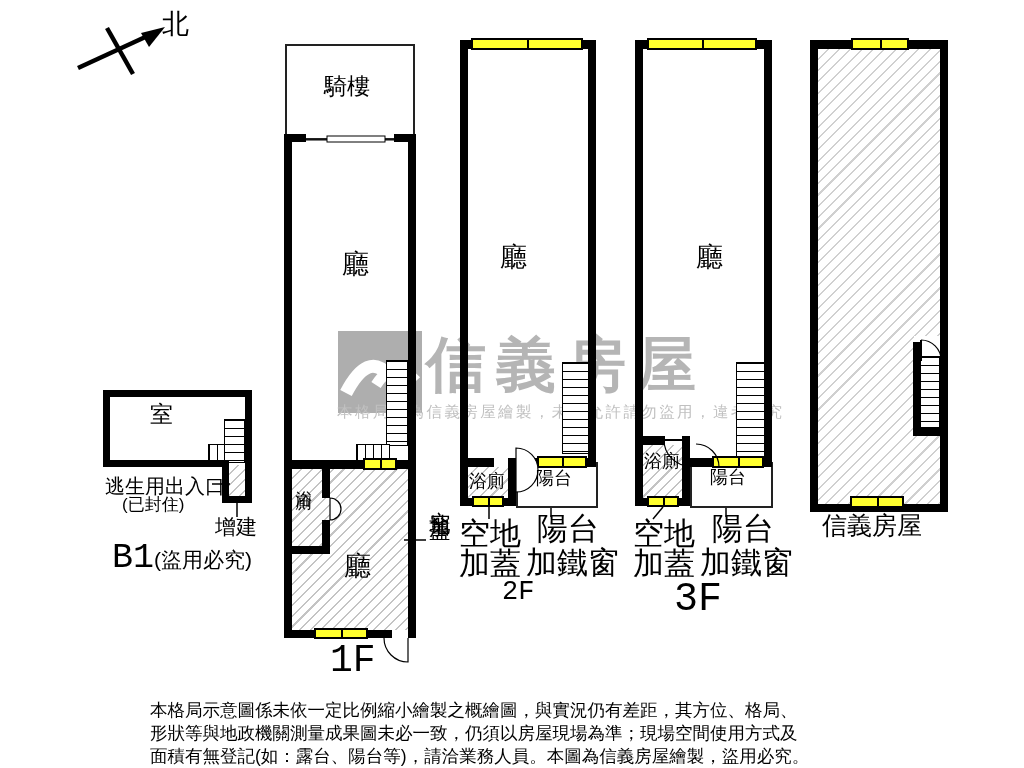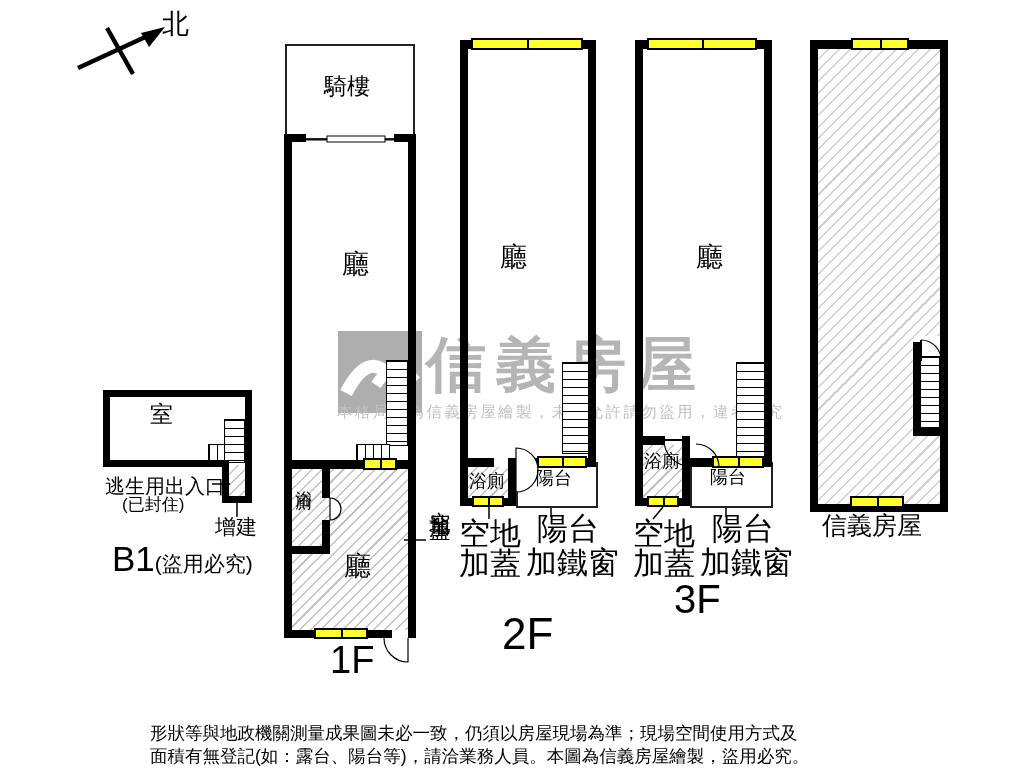--- a/index.html
+++ b/index.html
@@ -17,21 +17,21 @@
   .wd{position:absolute;left:50%;top:-2px;bottom:-2px;width:2px;background:#000}
   
   .st{position:absolute;z-index:2;background-color:#fff;border:1px solid #000;box-sizing:border-box}
   .sth{background-image:repeating-linear-gradient(to bottom,#000 0 1.5px,rgba(0,0,0,0) 1.5px 8px)}
   .stv{background-image:repeating-linear-gradient(to right,#000 0 1.5px,rgba(0,0,0,0) 1.5px 8px)}
   .wp{position:absolute;z-index:2;background:#fff}
   
   .thinbox{position:absolute;z-index:2;border:2px solid #222;box-sizing:border-box}
   
   .lbl{position:absolute;z-index:6;white-space:nowrap;line-height:1.08}
-  .flr{font-family:Liberation Sans, sans-serif}
+  .flr{font-family:Liberation Mono, monospace}
   .vt{writing-mode:vertical-rl;text-orientation:upright}
   .note{font-size:31px}
   
   .wm{position:absolute;z-index:0;color:#b5b5b5}
   #overlay{position:absolute;left:0;top:0;z-index:5;pointer-events:none}
   #compass{position:absolute;left:60px;top:8px;z-index:6}
   .disc{position:absolute;left:150px;z-index:6;font-size:17.5px;line-height:23.5px;white-space:nowrap}
 </style>
 </head>
 <body>
@@ -122,21 +122,21 @@
       <i class="wd"></i>
     </div>
 
   <div class="lbl" style="left:500px;top:243px;font-size:27px">廳</div>
   <div class="lbl" style="left:469px;top:472px;font-size:18px">浴廁</div>
   <div class="lbl" style="left:536px;top:469px;font-size:18px">陽台</div>
   <div class="lbl note" style="left:459px;top:517px">空地</div>
   <div class="lbl note" style="left:459px;top:547px">加蓋</div>
   <div class="lbl note" style="left:537px;top:512px">陽台</div>
   <div class="lbl note" style="left:526px;top:546px">加鐵窗</div>
-  <div class="lbl flr" style="left:502px;top:610px;font-size:44px">2F</div>
+  <div class="lbl flr" style="left:502px;top:578px;font-size:27px">2F</div>
 
   <div class="w" style="left:635px;top:40px;width:8px;height:466px"></div>
   <div class="w" style="left:764px;top:40px;width:8px;height:427px"></div>
   <div class="w" style="left:635px;top:40px;width:137px;height:9px"></div>
   <div class="w" style="left:690px;top:458px;width:82px;height:9px"></div>
   <div class="w" style="left:635px;top:436px;width:30px;height:9px"></div>
   <div class="w" style="left:682px;top:436px;width:8px;height:70px"></div>
   <div class="w" style="left:635px;top:498px;width:55px;height:8px"></div>
 
   <div class="hatch" style="left:643px;top:445px;width:39px;height:53px"></div>
@@ -199,16 +199,17 @@
 
     <line x1="212" y1="484" x2="230" y2="484" stroke="#000" stroke-width="1.5"></line>
     <line x1="237" y1="499" x2="237" y2="517" stroke="#000" stroke-width="1.5"></line>
     <line x1="404" y1="540" x2="426" y2="540" stroke="#000" stroke-width="1.5"></line>
     <line x1="489" y1="507" x2="489" y2="519" stroke="#000" stroke-width="1.5"></line>
     <line x1="551" y1="508" x2="551" y2="517" stroke="#000" stroke-width="1.5"></line>
     <line x1="663" y1="507" x2="653" y2="519" stroke="#000" stroke-width="1.5"></line>
     <line x1="726" y1="508" x2="726" y2="517" stroke="#000" stroke-width="1.5"></line>
   </svg>
 
+  <div class="disc" style="top:699px">本格局示意圖係未依一定比例縮小繪製之概繪圖，與實況仍有差距，其方位、格局、</div>
   <div class="disc" style="top:722px">形狀等與地政機關測量成果圖未必一致，仍須以房屋現場為準；現場空間使用方式及</div>
   <div class="disc" style="top:745px">面積有無登記(如：露台、陽台等)，請洽業務人員。本圖為信義房屋繪製，盜用必究。</div>
 
 </div>
 
 </body></html>

